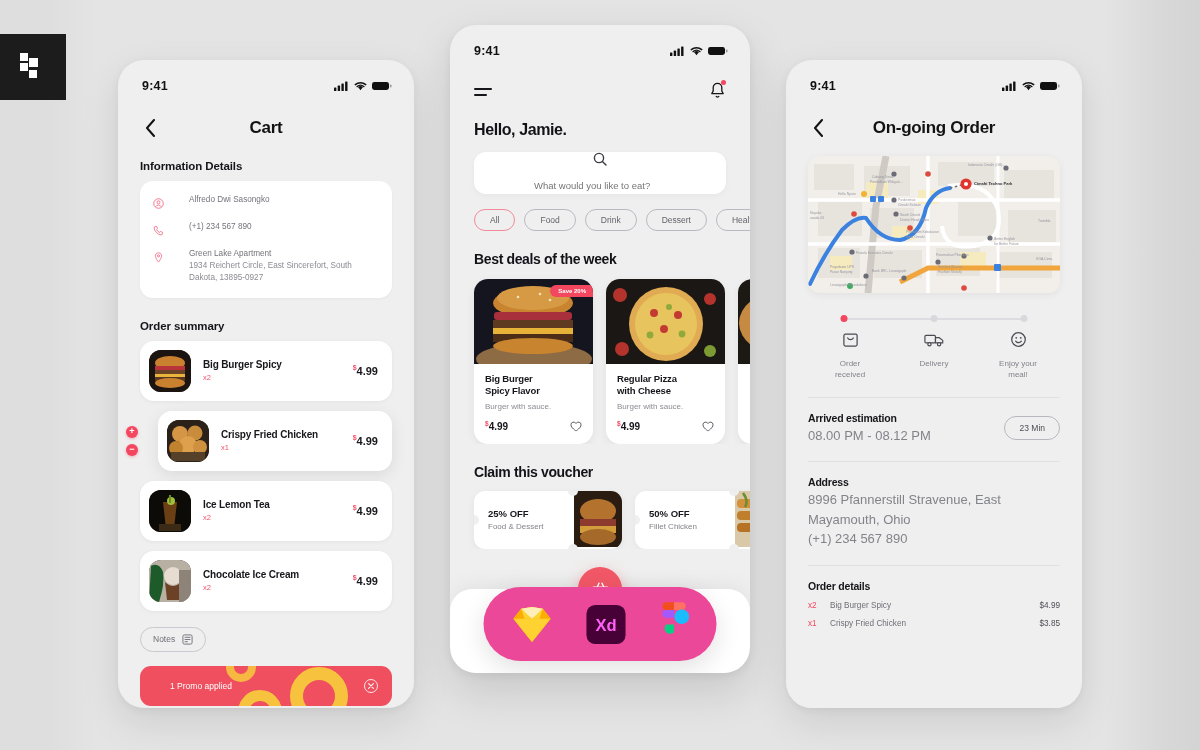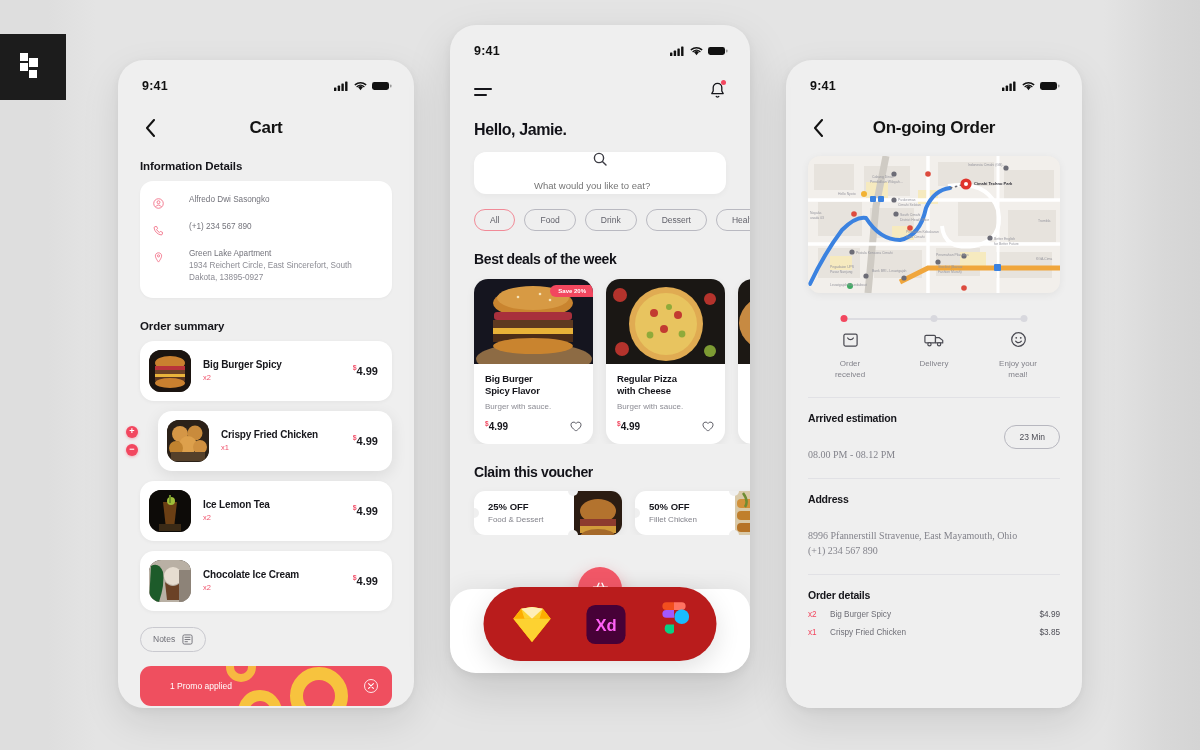--- a/index.html
+++ b/index.html
@@ -236,21 +236,21 @@
   }
   .deal-body { padding: 9px 11px 11px 11px; }
   .deal-name { font-size: 9.5px; font-weight: 700; color: #16161c; line-height: 1.28; letter-spacing:-.15px; }
   .deal-desc { font-size: 8px; color: #8c8c94; margin-top: 5px; }
   .deal-foot { display: flex; align-items: center; justify-content: space-between; margin-top: 9px; }
   .deal-price { font-size: 10px; font-weight: 700; color: #16161c; }
   .deal-price sup { font-size: 6.5px; color: #f2475f; vertical-align: super; }
 
   .voucher-row { display: flex; gap: 13px; padding: 11px 0 0 24px; overflow: hidden; }
   .voucher {
-    flex: 0 0 148px; height: 44px; background: #fff; border-radius: 11px;
+    flex: 0 0 148px; height: 58px; background: #fff; border-radius: 11px;
     display: flex; align-items: center; overflow: hidden;
     position: relative;
     box-shadow: 0 2px 8px rgba(0,0,0,0.05);
     justify-content: flex-end;
   }
   .voucher-txt { padding-left: 14px; flex: 1; }
   .voucher-off { font-size: 9.5px; font-weight: 700; color: #16161c; }
   .voucher-for { font-size: 8px; color: #82828a; margin-top: 3px; }
   .voucher-img { width: 48px; height: 100%; }
   .notch {
@@ -278,21 +278,21 @@
     display: flex; align-items: center; justify-content: center;
     box-shadow: 0 6px 16px rgba(241,87,103,0.45);
     cursor: pointer;
   }
 
   
   .toolpill {
     position: absolute; left: 50%; bottom: 12px;
     transform: translateX(-50%);
     width: 233px; height: 74px;
-    background: #b91c1c; border-radius: 37px;
+    background: #ec4899; border-radius: 37px;
     display: flex; align-items: center; justify-content: center;
     gap: 31px;
     box-shadow: 0 8px 26px rgba(0,0,0,0.12);
     z-index: 30;
   }
 
   
   .map-card {
     margin: 18px 22px 0 22px; height: 137px;
     border-radius: 12px; overflow: hidden;
@@ -315,21 +315,21 @@
   .track-dot.done { background: #f2475f; }
   .track-steps { display: flex; justify-content: space-between; margin-top: 8px; }
   .track-step { width: 68px; text-align: center; }
   .track-label { font-size: 8px; color: #83838b; margin-top: 7px; line-height: 1.35; }
 
   .divider { height: 1px; background: #e1e1e5; margin: 16px 22px 0 22px; }
 
   .blk { padding: 14px 22px 0 22px; }
   .blk-head { display: flex; align-items: center; justify-content: space-between; }
   .blk-title { font-size: 10.5px; font-weight: 700; color: #15151a; letter-spacing: -0.2px; }
-  .blk-sub { font-size: 10px; color: #83838b; margin-top: 23px; line-height: 1.5; font-family: Liberation Serif, serif; }
+  .blk-sub { font-size: 13px; color: #83838b; margin-top: 2px; line-height: 1.5; }
   .eta-pill {
     border: 1px solid #b7b7bf; border-radius: 14px;
     padding: 6px 14px; font-size: 8.5px; color: #4d4d55;
   }
   .od-row {
     display: flex; align-items: center; margin-top: 9px;
     font-size: 8.2px; color: #6e6e76;
   }
   .od-qty { width: 22px; color: #f2475f; flex: 0 0 22px; }
   .od-name { flex: 1; }

